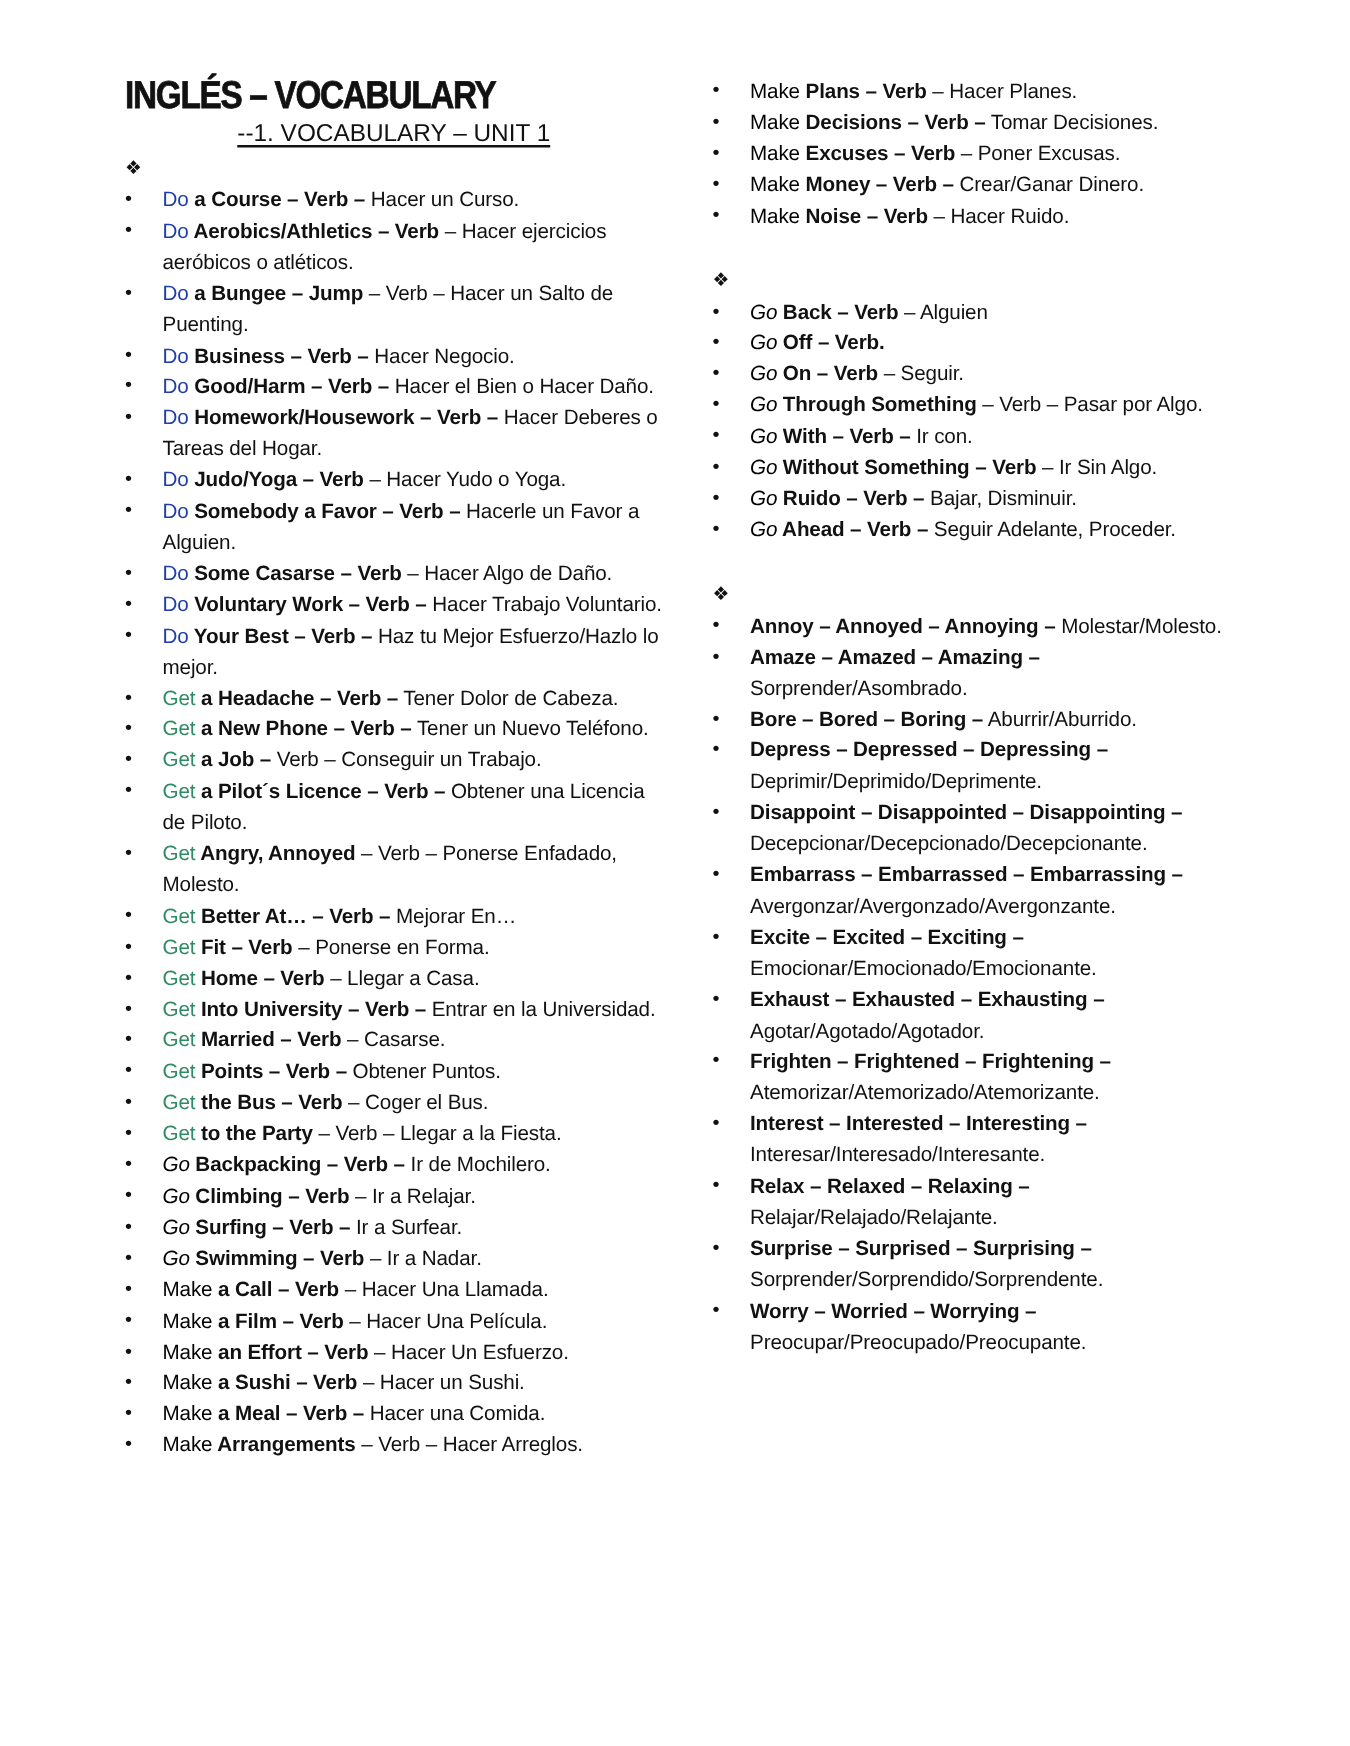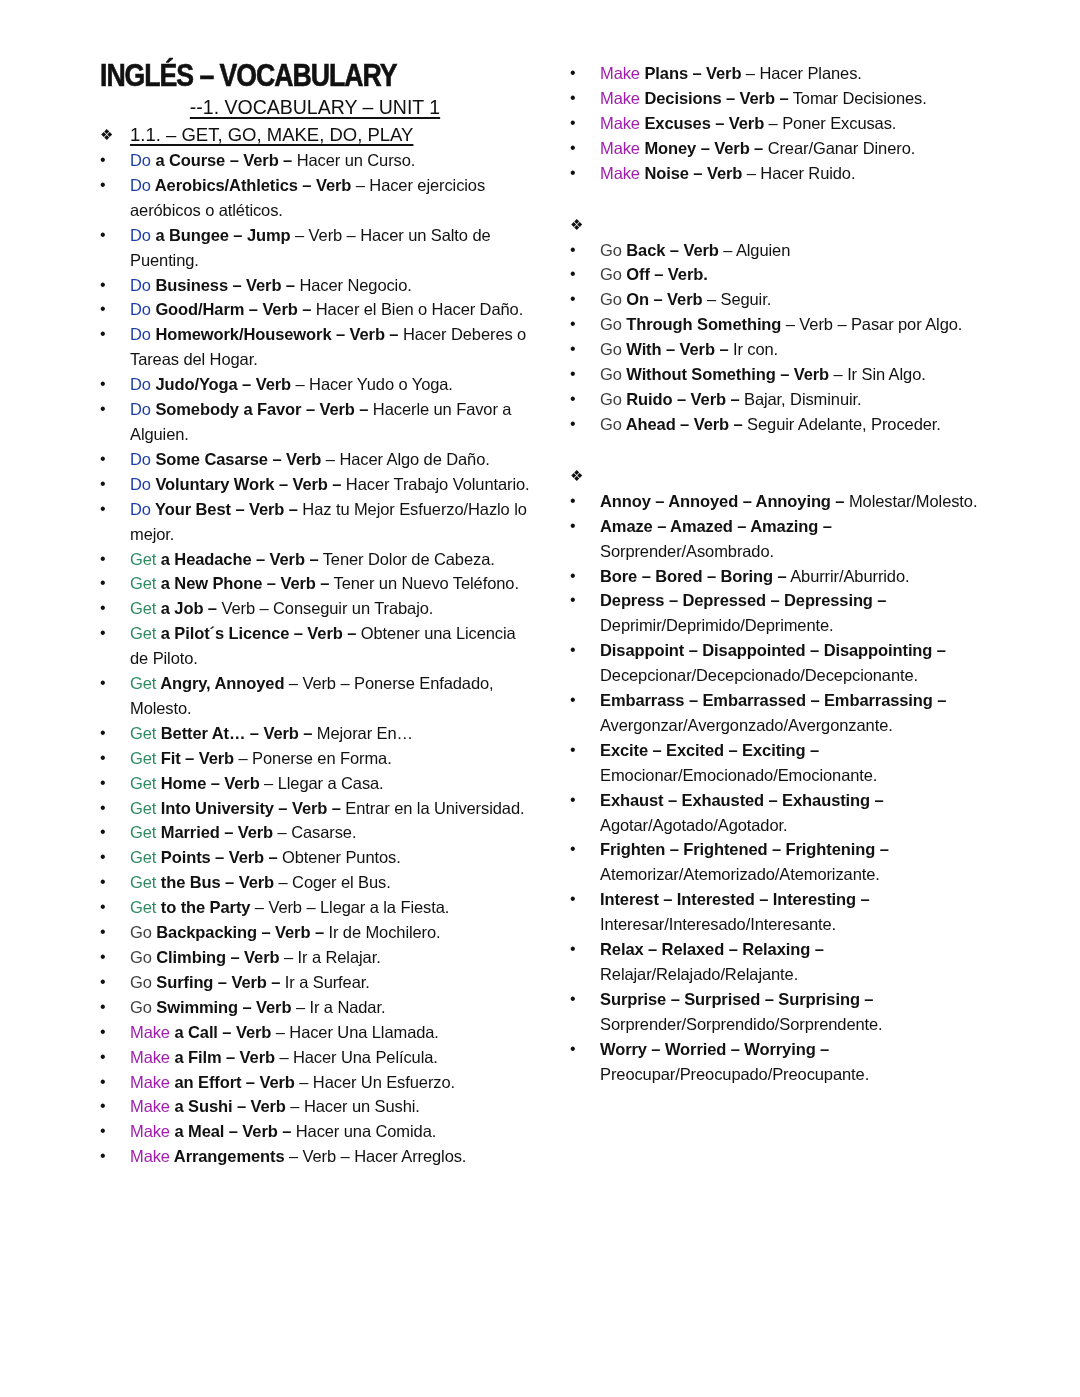--- a/index.html
+++ b/index.html
@@ -39,34 +39,33 @@
     ul.items li {
       position: relative; padding-left: 30px; font-size: 16.5px;
       line-height: 24.9px; letter-spacing: -0.1px;
     }
     ul.items li .bullet {
       position: absolute; left: 0; top: 0; font-size: 16px; width: 12px;
     }
     .kw { font-weight: normal; }
     .kw.do { color: #1f3ea8; }
     .kw.get { color: #2e8b62; }
-    .kw.go { color: #404040; }
-    .kw.make { color: #a21caf; }
+    .kw.go { color: #000000; font-style: italic; }
+    .kw.make { color: #000000; }
     .bold { font-weight: bold; }
     .gap { height: 25px; }
   </style>
 </head>
 <body>
 
 <div class="col col-left">
   <h1 class="doc-title">INGLÉS – VOCABULARY</h1>
   <h2 class="unit-heading">--1. VOCABULARY – UNIT 1</h2>
   <div class="section-heading">
     <span class="diamond">❖</span>
-    <span class="text">1.1. – GET, GO, MAKE, DO, PLAY</span>
   </div>
   <ul class="items">
       <li><span class="bullet">•</span><span class="kw do">Do</span><span class="bold"> a Course – Verb –</span><span> Hacer un Curso.</span></li>
       <li><span class="bullet">•</span><span class="kw do">Do</span><span class="bold"> Aerobics/Athletics – Verb</span><span> – Hacer ejercicios aeróbicos o atléticos.</span></li>
       <li><span class="bullet">•</span><span class="kw do">Do</span><span class="bold"> a Bungee – Jump</span><span> – Verb – Hacer un Salto de Puenting.</span></li>
       <li><span class="bullet">•</span><span class="kw do">Do</span><span class="bold"> Business – Verb –</span><span> Hacer Negocio.</span></li>
       <li><span class="bullet">•</span><span class="kw do">Do</span><span class="bold"> Good/Harm – Verb –</span><span> Hacer el Bien o Hacer Daño.</span></li>
       <li><span class="bullet">•</span><span class="kw do">Do</span><span class="bold"> Homework/Housework – Verb –</span><span> Hacer Deberes o Tareas del Hogar.</span></li>
       <li><span class="bullet">•</span><span class="kw do">Do</span><span class="bold"> Judo/Yoga – Verb</span><span> – Hacer Yudo o Yoga.</span></li>
       <li><span class="bullet">•</span><span class="kw do">Do</span><span class="bold"> Somebody a Favor – Verb –</span><span> Hacerle un Favor a Alguien.</span></li>

